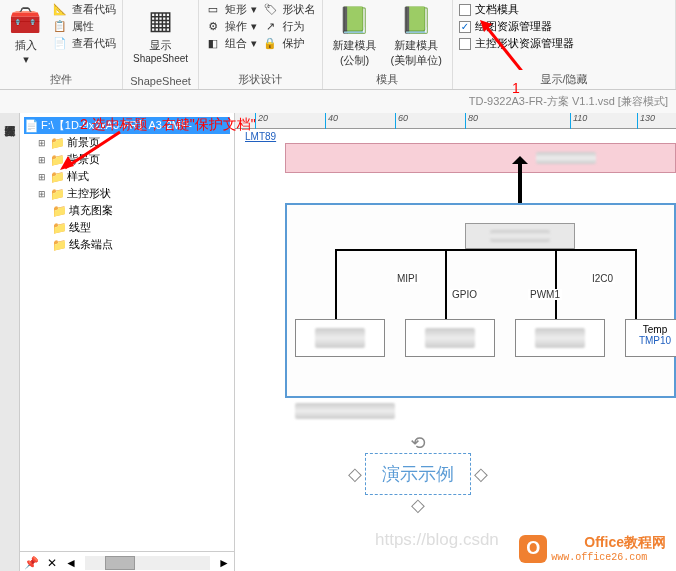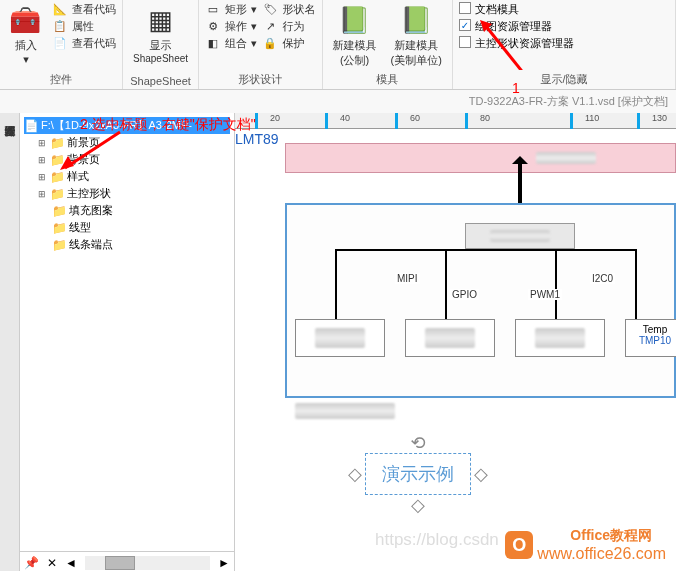--- a/index.html
+++ b/index.html
@@ -74,20 +74,21 @@
     }
     .ribbon-small-item .sm-icon {
       width: 16px;
       height: 14px;
       display: inline-flex;
       align-items: center;
       justify-content: center;
     }
     .checkbox-item {
       display: flex;
+      align-items: center;
       gap: 4px;
       font-size: 11px;
     }
     .checkbox-box {
       width: 12px;
       height: 12px;
       border: 1px solid #888;
       display: inline-flex;
       align-items: center;
       justify-content: center;
@@ -220,23 +221,24 @@
       right: 0;
       height: 16px;
       background: #f0f0f0;
       border-bottom: 1px solid #999;
       font-size: 9px;
     }
     .ruler-tick {
       position: absolute;
       top: 0;
       color: #555;
-      border-left: 3px solid #0ea5e9;
-      padding-left: 12px;
+      border-left: 1px solid #0ea5e9;
+      padding-left: 2px;
       height: 16px;
+      font-style: italic;
     }
     .pink-band {
       position: absolute;
       top: 30px;
       left: 50px;
       right: 0;
       height: 30px;
       background: #f8d0d8;
       border: 1px solid #d090a0;
     }
@@ -297,23 +299,24 @@
     .conn-label {
       position: absolute;
       font-size: 10px;
       color: #333;
       background: #fff;
       padding: 0 2px;
     }
     .lmt-label {
       position: absolute;
       top: 18px;
-      left: 0;
+      left: 10px;
       color: #2060c0;
-      font-size: 14px;
+      font-size: 10px;
+      text-decoration: underline;
     }
     .demo-box {
       position: absolute;
       top: 340px;
       left: 130px;
       border: 1.5px dashed #5a9bd5;
       padding: 8px 16px;
       color: #5a9bd5;
       font-size: 18px;
     }
@@ -345,21 +348,21 @@
       border-radius: 6px;
       display: flex;
       align-items: center;
       justify-content: center;
       color: #fff;
       font-weight: bold;
       font-size: 18px;
     }
     .wm-text { font-size: 12px; }
     .wm-text .t1 { color: #f08030; font-weight: bold; font-size: 14px; margin-left: 33px; }
-    .wm-text .t2 { color: #f08030; font-size: 16px; }
+    .wm-text .t2 { color: #f08030; font-size: 10px; font-family: Liberation Mono, monospace; }
     .blur-box {
       background: linear-gradient(#ccc, #eee, #ccc);
       filter: blur(1px);
       border-radius: 2px;
     }
     .csdn-wm {
       position: absolute;
       bottom: 24px;
       left: 140px;
       color: #ddd;
@@ -474,21 +477,21 @@
           <span class="checkbox-box"></span>
           <span>主控形状资源管理器</span>
         </div>
       </div>
     </div>
     <div class="ribbon-group-label">显示/隐藏</div>
   </div>
 </div>
 
 <div class="filename-bar">
-  <span>TD-9322A3-FR-方案 V1.1.vsd  [保护文档]</span>
+  <span>TD-9322A3-FR-方案 V1.1.vsd  [兼容模式]</span>
 </div>
 
 <div class="annotation-1">1</div>
 <div class="annotation-2">2 选中标题，右键"保护文档"</div>
 <svg class="arrow-1">
   <line x1="45" y1="55" x2="5" y2="5" stroke="red" stroke-width="3"></line>
   <polygon points="0,0 12,4 4,12" fill="red"></polygon>
 </svg>
 <svg class="arrow-2">
   <line x1="60" y1="2" x2="5" y2="38" stroke="red" stroke-width="3"></line>

